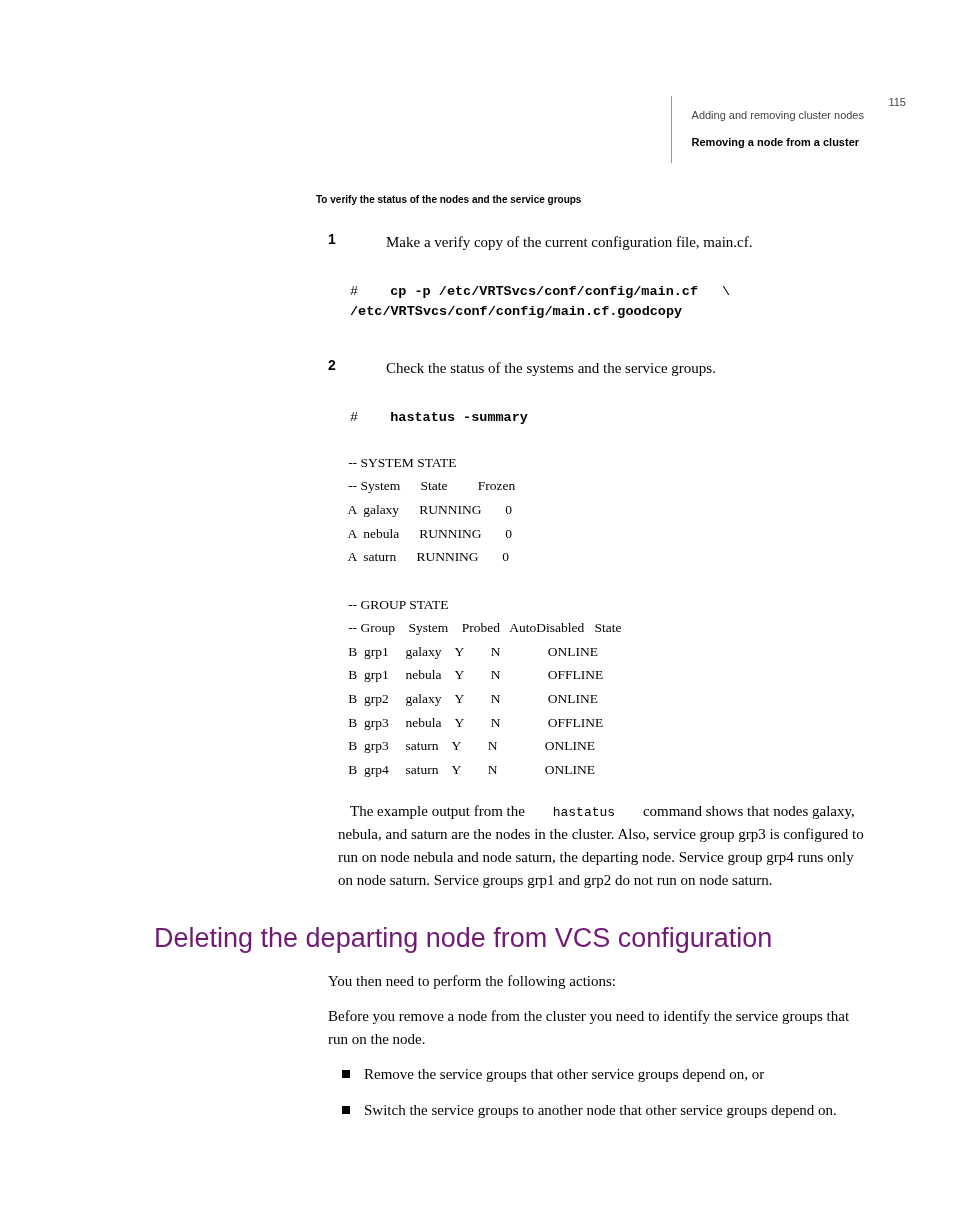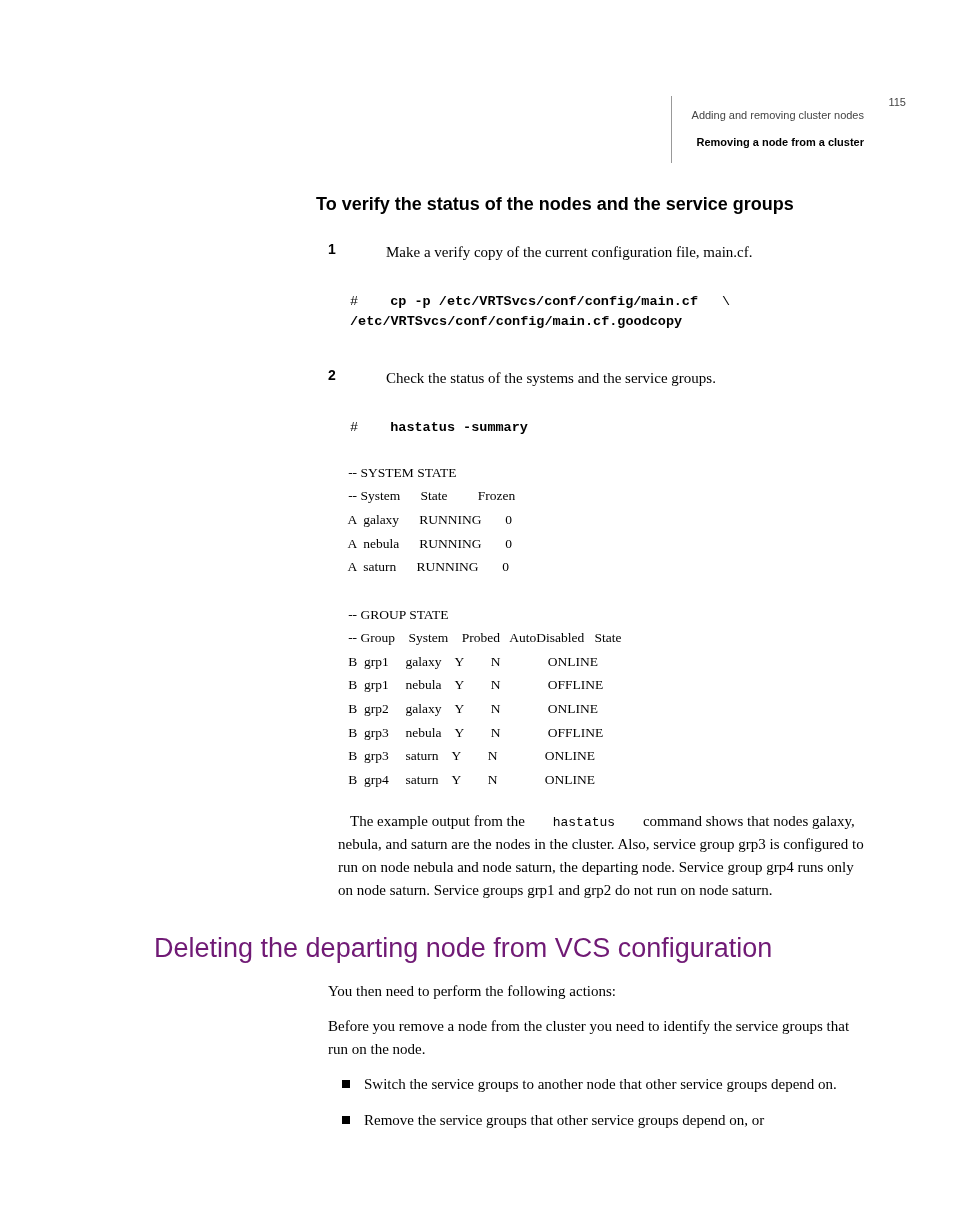--- a/index.html
+++ b/index.html
@@ -26,38 +26,37 @@
       line-height: 1.4;
       border-left: 1px solid #999;
       padding-left: 8px;
     }
     .header-right .line1 {
       color: #444;
     }
     .header-right .line2 {
       font-weight: bold;
       color: #000;
-      text-align: right;
     }
     .page-num {
       position: absolute;
       top: 60px;
       right: 60px;
       font-family: Arial, Helvetica, sans-serif;
       font-size: 11px;
       color: #444;
     }
     .content {
       margin-top: 110px;
       margin-left: 150px;
     }
     .proc-title {
       font-family: Arial, Helvetica, sans-serif;
       font-weight: bold;
-      font-size: 18px;
+      font-size: 10px;
       margin-bottom: 14px;
     }
     .step {
       display: flex;
       margin-bottom: 8px;
     }
     .step-num {
       font-family: Arial, Helvetica, sans-serif;
       font-weight: bold;
       font-size: 14px;
@@ -174,18 +173,18 @@
   <div class="expl">
     <span>The example output from the </span><span class="inline-mono">hastatus</span><span> command shows that nodes galaxy, nebula, and saturn are the nodes in the cluster. Also, service group grp3 is configured to run on node nebula and node saturn, the departing node. Service group grp4 runs only on node saturn. Service groups grp1 and grp2 do not run on node saturn.</span>
   </div>
 
   <h2 class="section">Deleting the departing node from VCS configuration</h2>
 
   <div class="section-body">
     <div class="para">You then need to perform the following actions:</div>
     <div class="para">Before you remove a node from the cluster you need to identify the service groups that run on the node.</div>
     <ul class="bullets">
+      <li>Remove the service groups that other service groups depend on, or</li>
       <li>Switch the service groups to another node that other service groups depend on.</li>
-      <li>Remove the service groups that other service groups depend on, or</li>
     </ul>
   </div>
 
 </div>
 
 </body></html>

